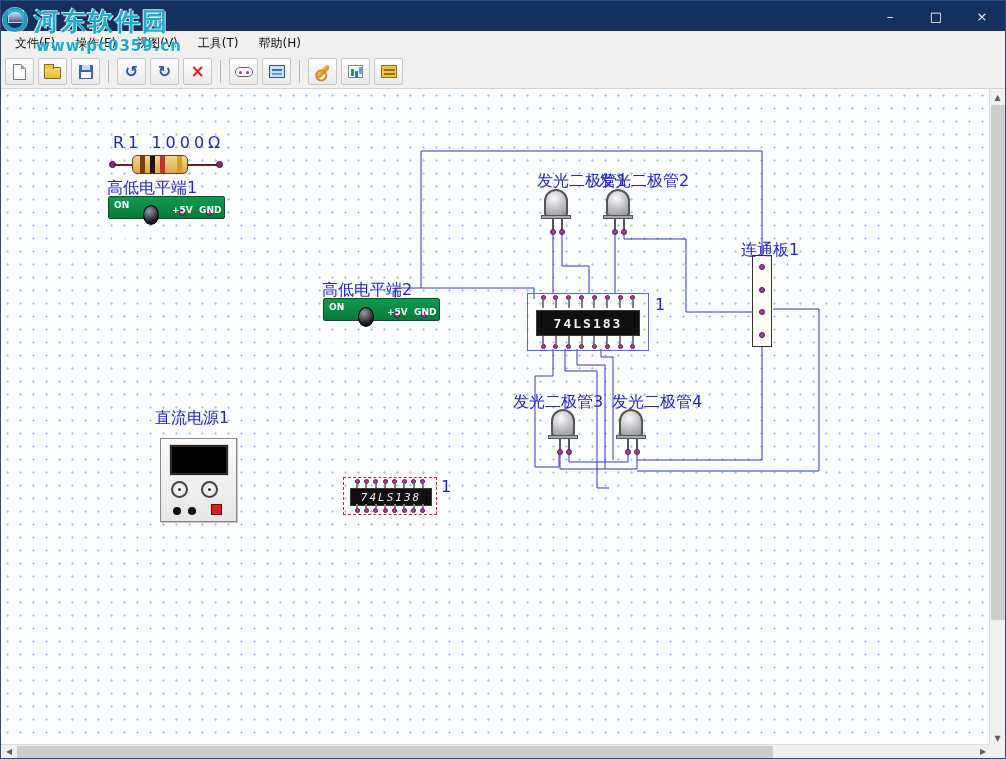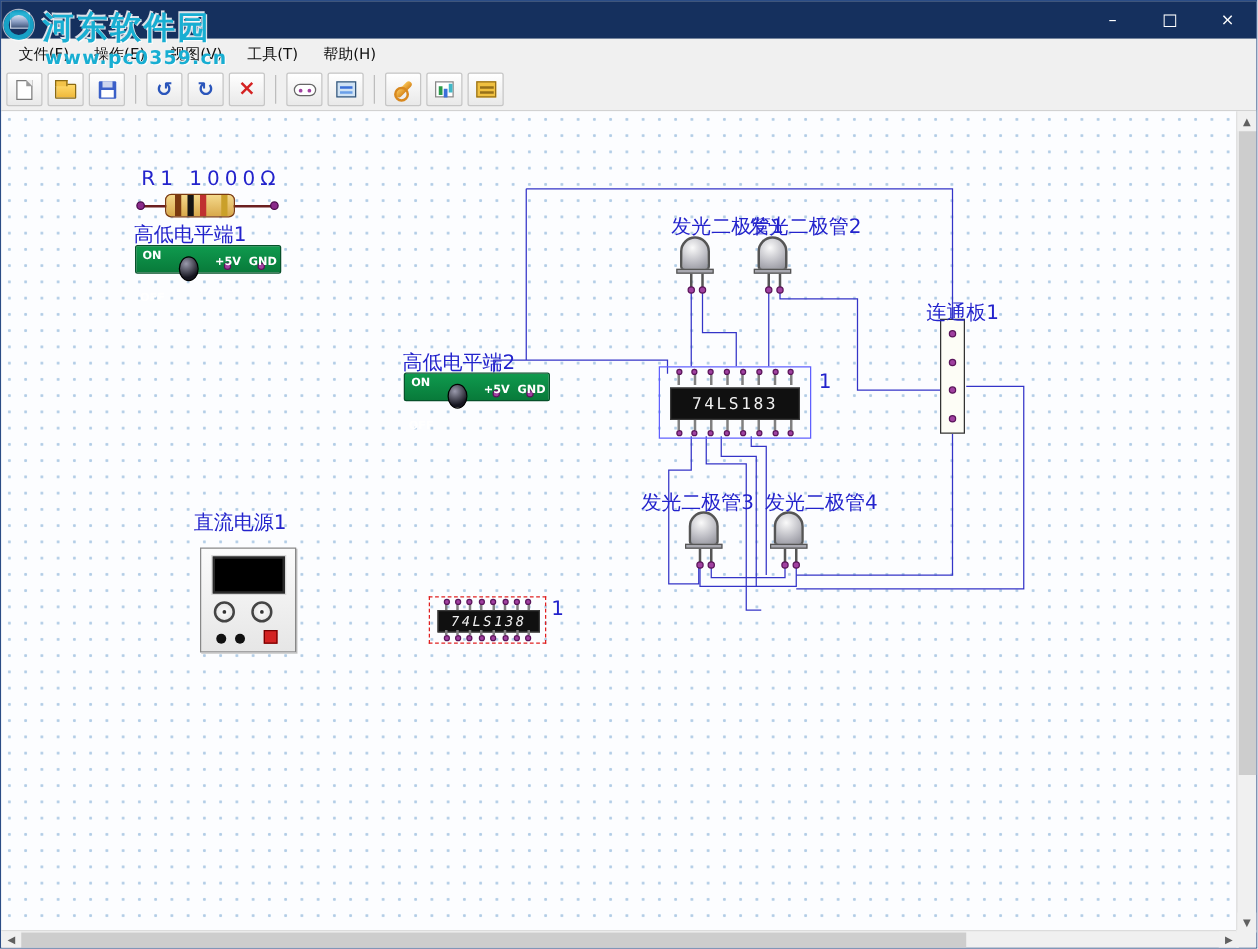--- a/index.html
+++ b/index.html
@@ -74,21 +74,21 @@
   .led-leg { position:absolute; width:2px; height:12px; top:30px; background:#555; }
   .led-leg.l { left:11px; } .led-leg.r { left:20px; }
   .led-pin { position:absolute; width:6px; height:6px; border-radius:50%; background:#a040a0; border:1px solid #5a155a; top:40px; }
   .led-pin.l { left:9px; } .led-pin.r { left:18px; }
 
   
   .ic { position:absolute; z-index:2; }
   .ic183 { left:526px; top:204px; width:122px; height:58px; border:1px solid #6060ff; }
   .ic138 { left:342px; top:388px; width:94px; height:38px; border:1px dashed #e02020;font-style:italic; }
   .ic-body { position:absolute; background:#101010; border:1px solid #3a3a3a; color:#f0f0f0; display:flex; align-items:center; justify-content:center; font-family:"DejaVu Sans Mono","Liberation Mono",monospace; letter-spacing:2px; }
-  .ic183 .ic-body { left:8px; top:16px; width:104px; height:26px; font-size:13px; }
+  .ic183 .ic-body { left:8px; top:16px; width:104px; height:26px; font-size:13px;font-weight:bold; }
   .ic138 .ic-body { left:6px; top:10px; width:82px; height:18px; font-size:11px; }
   .pin-row { position:absolute; left:0; right:0; display:flex; justify-content:space-between; }
   .ic183 .pin-row { padding:0 12px; } .ic138 .pin-row { padding:0 10px; }
   .pin-row.top { top:1px; } .pin-row.bottom { bottom:1px; }
   .pin { width:6px; display:flex; flex-direction:column; align-items:center; }
   .pin .stub { width:2px; height:8px; background:#808080; }
   .ic138 .pin .stub { height:4px; }
   .pin .dot { width:5px; height:5px; border-radius:50%; background:#a040a0; border:1px solid #5a155a; }
 
   

